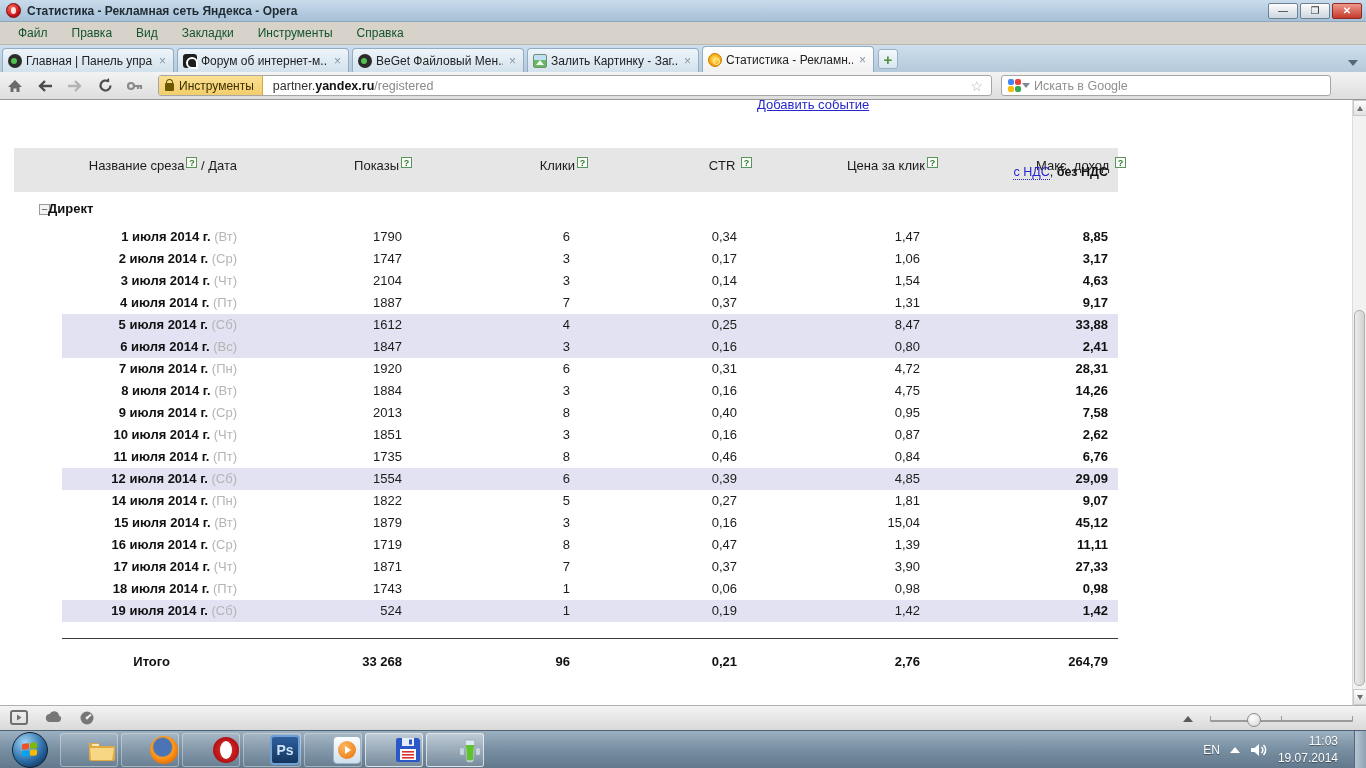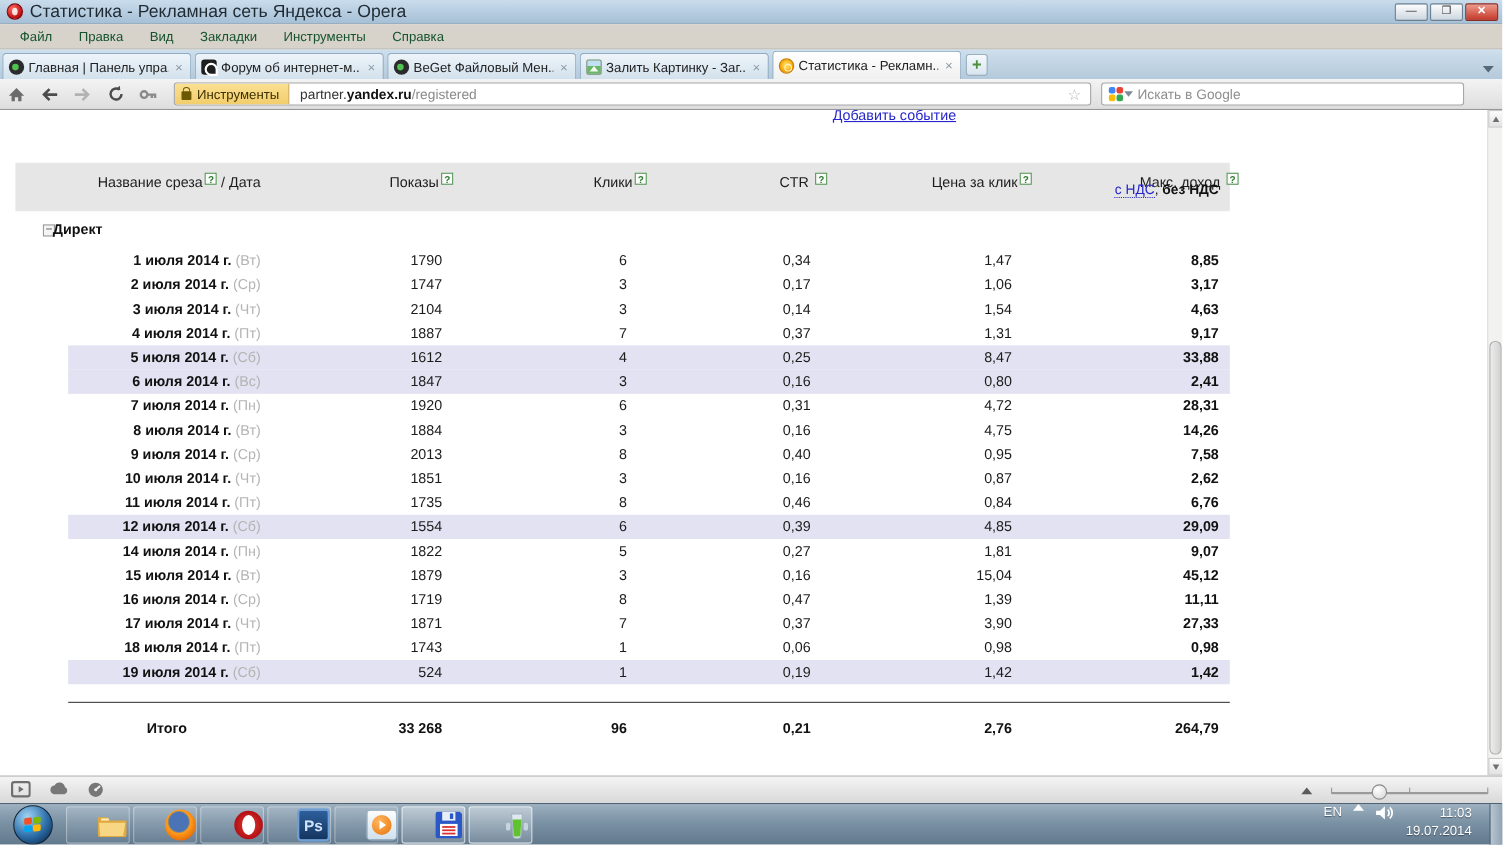--- a/index.html
+++ b/index.html
@@ -9,21 +9,21 @@
 
   
   #titlebar { position:absolute; left:0; top:0; width:1366px; height:22px;
     background:linear-gradient(#c9dcec,#a6c0d6); border-bottom:1px solid #8ea7bc;
     display:flex; align-items:center; padding:0 4px; }
   .opera-logo { width:15px; height:15px; border-radius:50%;
     background:radial-gradient(circle at 35% 30%, #ff6a5e, #c00d12 70%);
     border:1px solid #7e0a0d; position:relative; margin:0 6px 0 2px; }
   .opera-logo::after { content:''; position:absolute; left:4px; top:3px; width:5px; height:7px;
     border-radius:50%; background:#fff; opacity:.85; }
-  #window-title { font-size:16px; color:#1f2a33; }
+  #window-title { font-size:12px; color:#1f2a33;font-weight:bold; }
   .win-buttons { margin-left:auto; display:flex; gap:2px; }
   .win-btn { width:30px; height:16px; border:1px solid #6f8294; border-radius:2px;
     background:linear-gradient(#fdfdfd,#ccd6df); display:flex; align-items:center; justify-content:center;
     font-size:10px; color:#333; line-height:1; }
   .win-btn.close { background:linear-gradient(#ef9a8d,#c4392a); color:#fff; border-color:#8d2b20; font-weight:bold; }
 
   
   #menubar { position:absolute; left:0; top:22px; width:1366px; height:23px;
     background:#d7d3cb; border-bottom:1px solid #bdb9b1; display:flex; align-items:center; padding-left:6px; }
   .menu-item { font-size:12px; color:#14532d; padding:3px 12px; }
@@ -160,21 +160,21 @@
   .tb-opera { width:26px; height:26px; border-radius:50%; background:radial-gradient(#e23b30,#b00d12 75%); position:relative; }
   .tb-opera::after { content:''; position:absolute; left:7px; top:4px; width:12px; height:18px; border-radius:50%; background:#fff; }
   .tb-ps { width:30px; height:30px; border-radius:4px; background:linear-gradient(#2e5f9d,#14365f);
     border:2px solid #6e9fd6; color:#cfe3fa; font-size:14px; font-weight:bold; display:flex; align-items:center; justify-content:center; }
   .tb-firefox { width:28px; height:28px; border-radius:50%; background:radial-gradient(circle at 45% 40%, #4a74b5 0 38%, #ff9c1a 46%, #e05e00 85%); }
   .tb-wmp { width:28px; height:28px; border-radius:4px; background:linear-gradient(#fdfdfd,#cfe0ee); border:1px solid #9db4c6;
     display:flex; align-items:center; justify-content:center; }
   .tb-wmp i { width:18px; height:18px; border-radius:50%; background:radial-gradient(circle at 35% 30%, #ffb65e, #e8730a); position:relative; }
   .tb-wmp i::after { content:''; position:absolute; left:7px; top:5px; width:0; height:0;
     border-top:4px solid transparent; border-bottom:4px solid transparent; border-left:6px solid #fff; }
-  .tray { margin-left:auto; display:flex; gap:10px; color:#fff; text-shadow:0 1px 1px rgba(0,0,0,.45); }
+  .tray { margin-left:auto; display:flex; align-items:center; gap:10px; color:#fff; text-shadow:0 1px 1px rgba(0,0,0,.45); }
   .tray-lang { font-size:12px; }
   .tray-up { width:0; height:0; border-left:5px solid transparent; border-right:5px solid transparent; border-bottom:6px solid #fff; }
   .tray-clock { font-size:12px; text-align:right; line-height:1.35; margin-right:6px; }
   .show-desktop { width:12px; height:38px; background:linear-gradient(90deg,#b9c6d2,#8fa2b2); border-left:1px solid #53677a; }
 </style>
 </head>
 <body>
 
 <div id="screen">
 

